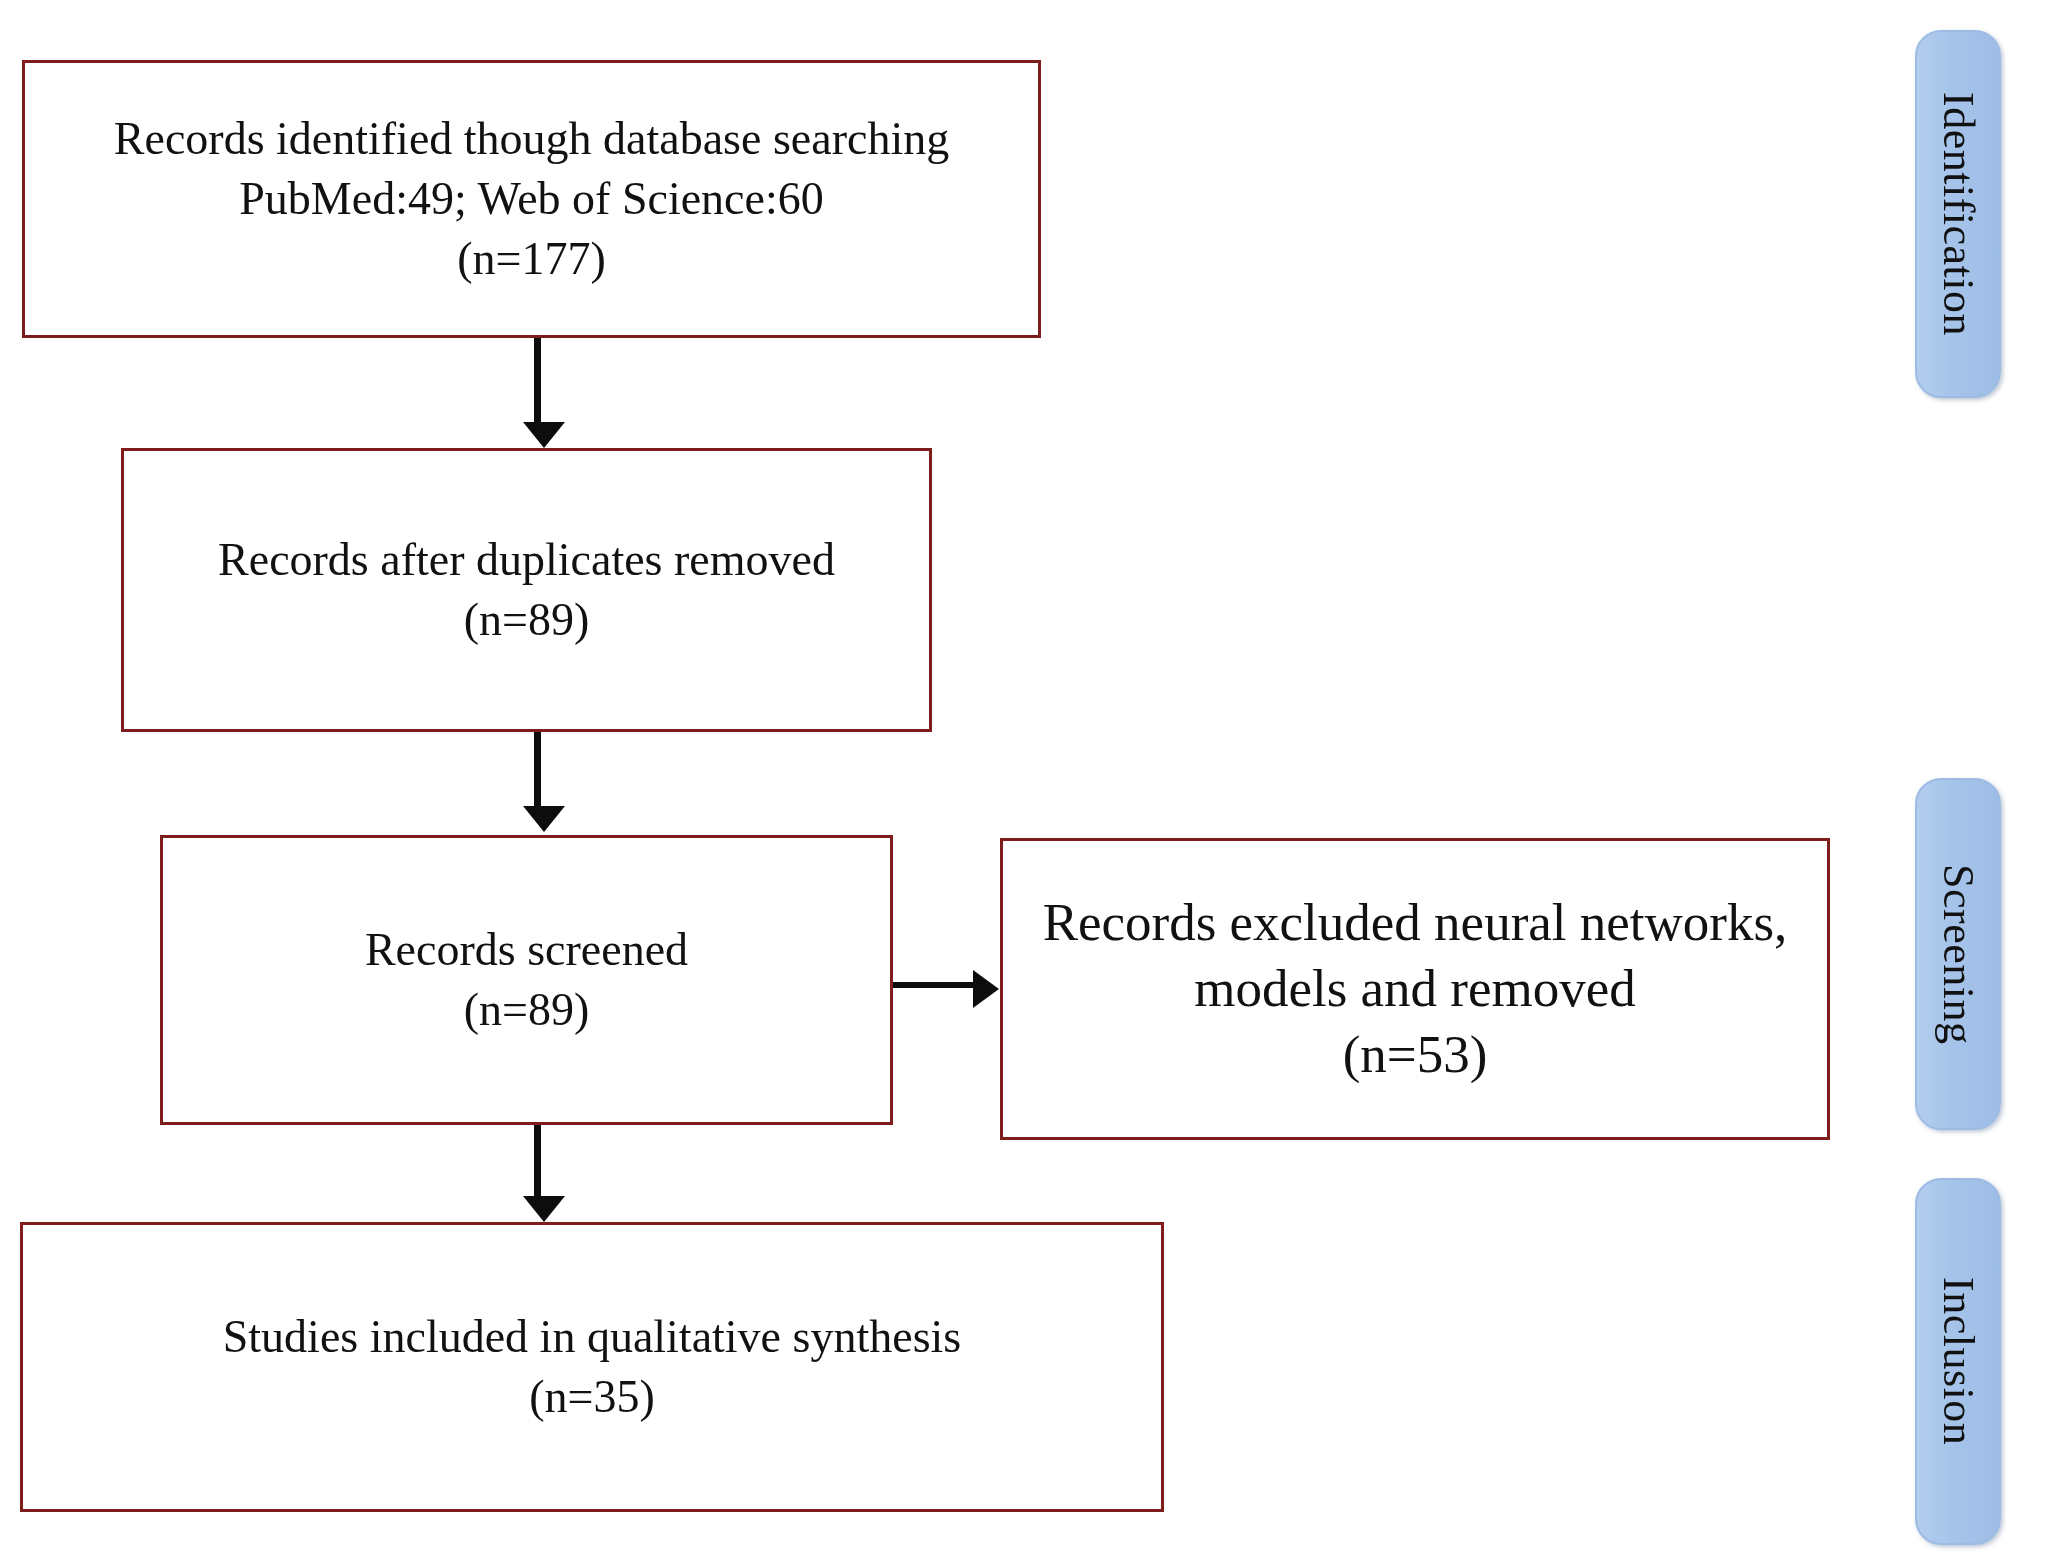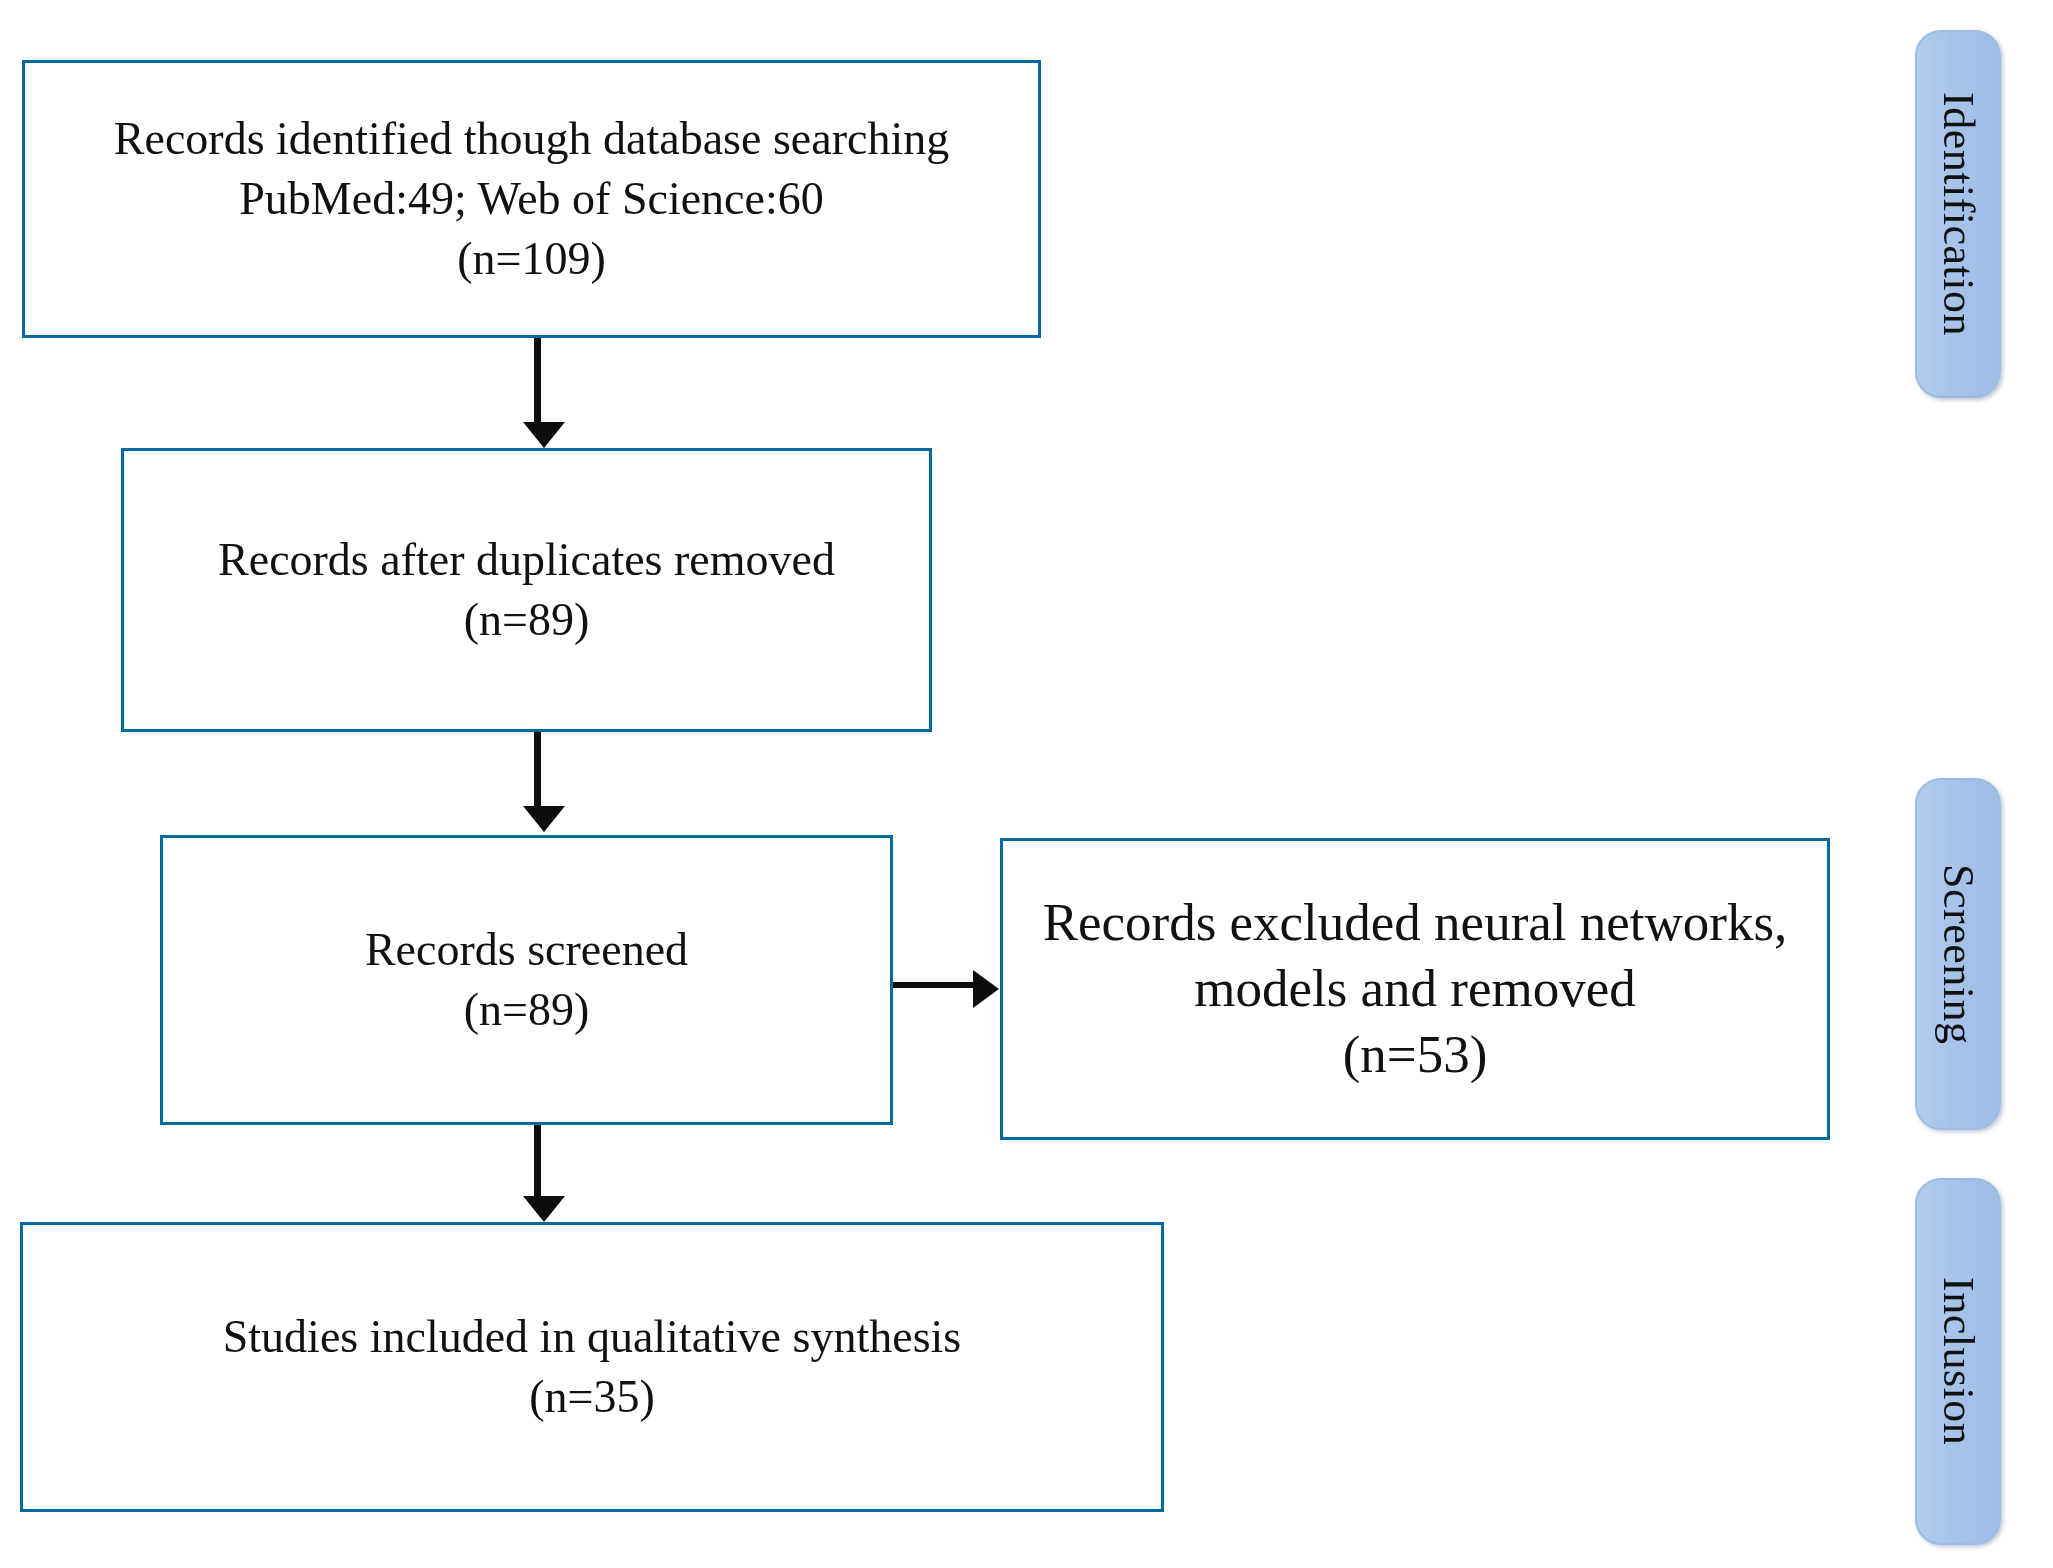--- a/index.html
+++ b/index.html
@@ -15,21 +15,21 @@
     background: #ffffff;
     font-family: "Liberation Serif", "DejaVu Serif", serif;
     overflow: hidden;
   }
 
   
   .flow-box {
     position: absolute;
     box-sizing: border-box;
     background: #ffffff;
-    border: 3px solid #0369a1;
+    border: 3px solid #7f1d1d;
     display: flex;
     flex-direction: column;
     align-items: center;
     justify-content: center;
     text-align: center;
     color: #111111;
     font-size: 46px;
     line-height: 1.30;
     padding: 6px 14px;
   }
@@ -108,21 +108,21 @@
   #pill-inclusion      { left: 1915px; top: 1178px; width: 86px;  height: 367px; }
 </style>
 </head>
 <body>
 
 <div id="canvas">
 
   <div class="flow-box" id="box-identified">
     <span class="line">Records identified though database searching</span>
     <span class="line">PubMed:49; Web of Science:60</span>
-    <span class="line">(n=109)</span>
+    <span class="line">(n=177)</span>
   </div>
 
   <div class="arrow-v" id="arrow-1"></div>
 
   <div class="flow-box" id="box-duplicates">
     <span class="line">Records after duplicates removed</span>
     <span class="line">(n=89)</span>
   </div>
 
   <div class="arrow-v" id="arrow-2"></div>

